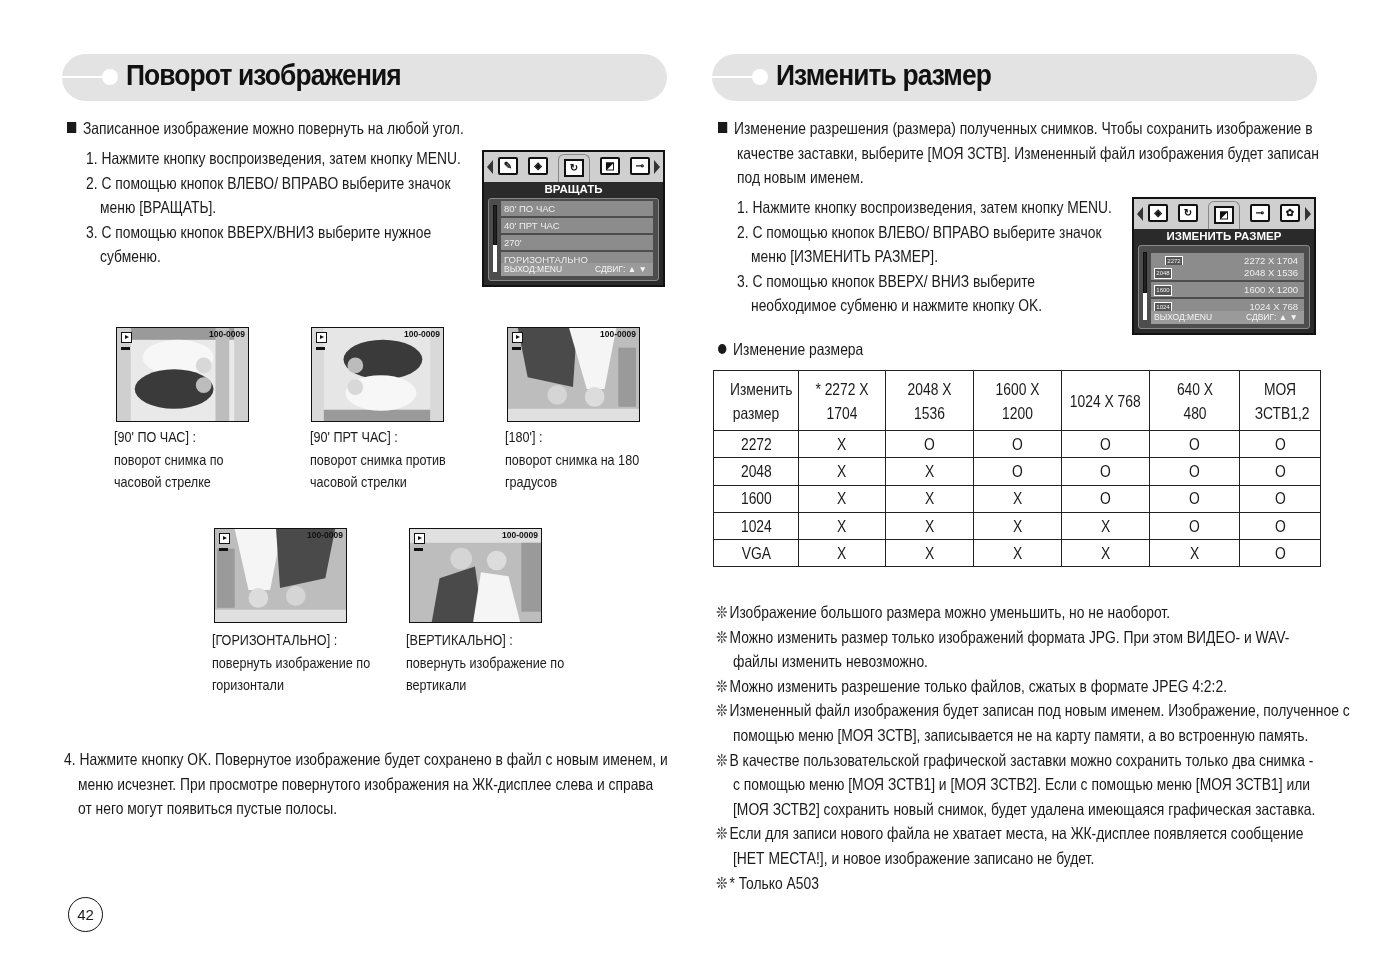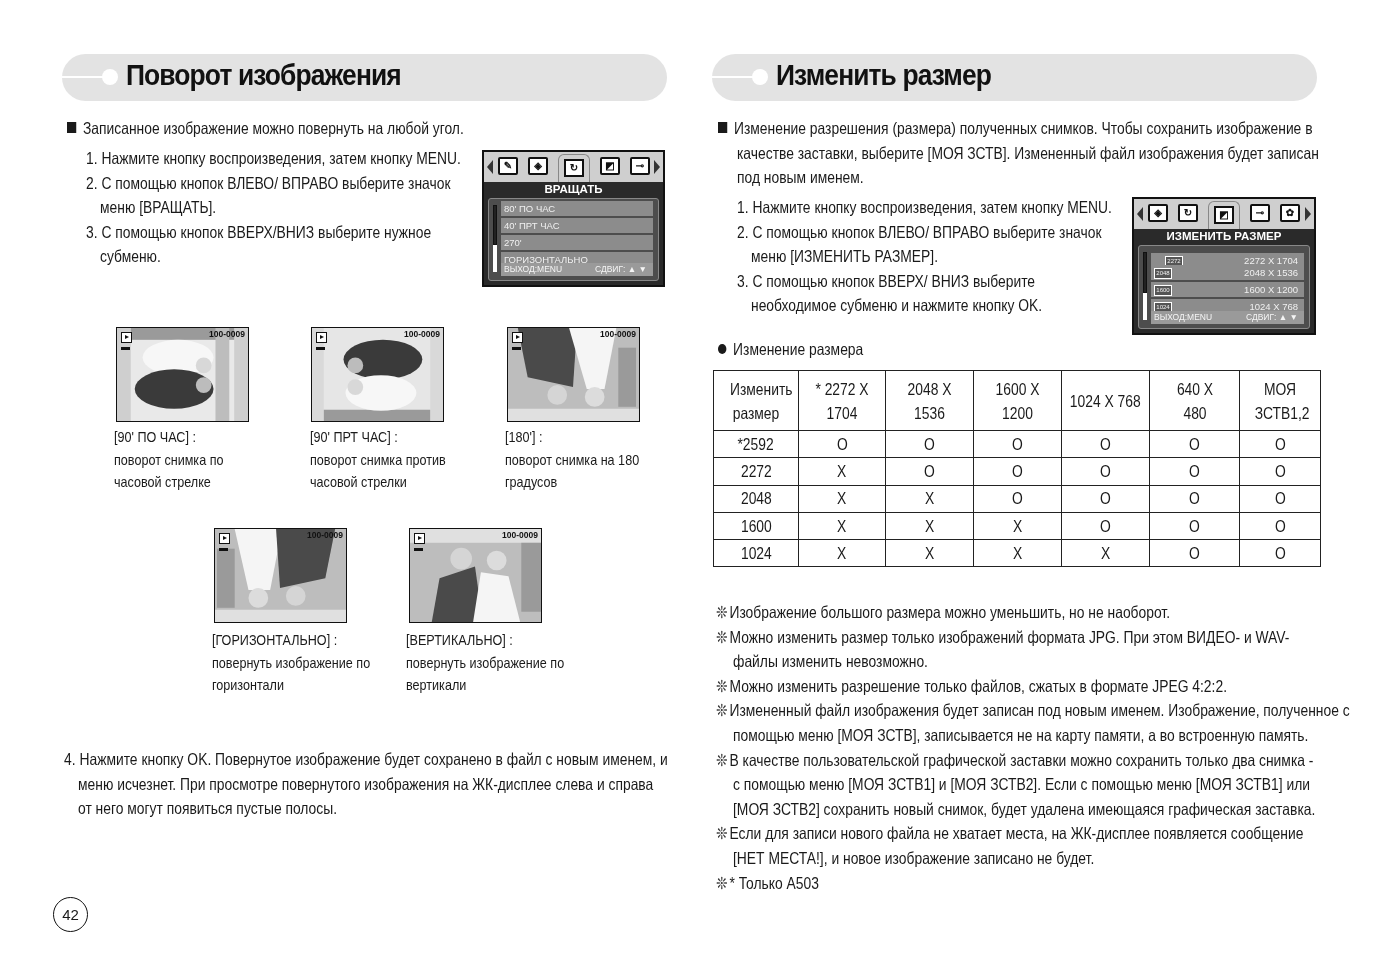--- a/index.html
+++ b/index.html
@@ -44,21 +44,21 @@
   .thumb .bat { position: absolute; left: 4px; top: 19px; width: 9px; height: 3px; background: #111; }
   .thumb .fnum { position: absolute; right: 3px; top: 1px; font-size: 8.5px; font-weight: bold; color: #111; }
   .cap { position: absolute; font-size: 15px; line-height: 22.5px; white-space: nowrap; transform: scaleX(0.84); transform-origin: left top; }
 
   
   table.rs { position: absolute; left: 713px; top: 370px; border-collapse: collapse; }
   table.rs td { border: 1px solid #222; text-align: center; font-size: 16.5px; height: 27.3px; padding: 0; }
   table.rs td span { display: inline-block; transform: scaleX(0.84); white-space: nowrap; }
   table.rs tr.h td { height: 60px; line-height: 24px; }
 
-  .pagenum { position: absolute; left: 53px; top: 897px; width: 35px; height: 35px; border: 1.3px solid #111; border-radius: 50%; text-align: center; line-height: 33px; font-size: 15px; }
+  .pagenum { position: absolute; left: 68px; top: 897px; width: 35px; height: 35px; border: 1.3px solid #111; border-radius: 50%; text-align: center; line-height: 33px; font-size: 15px; }
 </style>
 </head>
 <body>
 
 <div class="pill" style="left:62px; width:605px;">
   <div class="line"></div>
   <div class="dot"></div>
   <div class="title">Поворот изображения</div>
 </div>
 
@@ -257,29 +257,20 @@
       <tr class="h">
         <td><span style="white-space: normal; width: 62px;">Изменить размер</span></td>
         <td><span style="white-space: normal;">* 2272 X 1704</span></td>
         <td><span style="white-space: normal;">2048 X 1536</span></td>
         <td><span style="white-space: normal;">1600 X 1200</span></td>
         <td><span style="white-space: normal;">1024 X 768</span></td>
         <td><span style="white-space: normal; width: 60px;">640 X 480</span></td>
         <td><span style="white-space: normal; width: 60px;">МОЯ ЗСТВ1,2</span></td>
       </tr>
       <tr>
-        <td><span>*2592</span></td>
-        <td><span>O</span></td>
-        <td><span>O</span></td>
-        <td><span>O</span></td>
-        <td><span>O</span></td>
-        <td><span>O</span></td>
-        <td><span>O</span></td>
-      </tr>
-      <tr>
         <td><span>2272</span></td>
         <td><span>X</span></td>
         <td><span>O</span></td>
         <td><span>O</span></td>
         <td><span>O</span></td>
         <td><span>O</span></td>
         <td><span>O</span></td>
       </tr>
       <tr>
         <td><span>2048</span></td>
@@ -299,20 +290,29 @@
         <td><span>O</span></td>
         <td><span>O</span></td>
       </tr>
       <tr>
         <td><span>1024</span></td>
         <td><span>X</span></td>
         <td><span>X</span></td>
         <td><span>X</span></td>
         <td><span>X</span></td>
         <td><span>O</span></td>
+        <td><span>O</span></td>
+      </tr>
+      <tr>
+        <td><span>VGA</span></td>
+        <td><span>X</span></td>
+        <td><span>X</span></td>
+        <td><span>X</span></td>
+        <td><span>X</span></td>
+        <td><span>X</span></td>
         <td><span>O</span></td>
       </tr>
     </tbody>
 </table>
 
 <div id="notes">
     <div class="txt" style="top: 600px; left: 716px;"><span class="star">❊</span><span>Изображение большого размера можно уменьшить, но не наоборот.</span></div>
     <div class="txt" style="top: 624.6px; left: 716px;"><span class="star">❊</span><span>Можно изменить размер только изображений формата JPG. При этом ВИДЕО- и WAV-</span></div>
     <div class="txt" style="top: 649.2px; left: 733px;"><span>файлы изменить невозможно.</span></div>
     <div class="txt" style="top: 673.8px; left: 716px;"><span class="star">❊</span><span>Можно изменить разрешение только файлов, сжатых в формате JPEG 4:2:2.</span></div>

